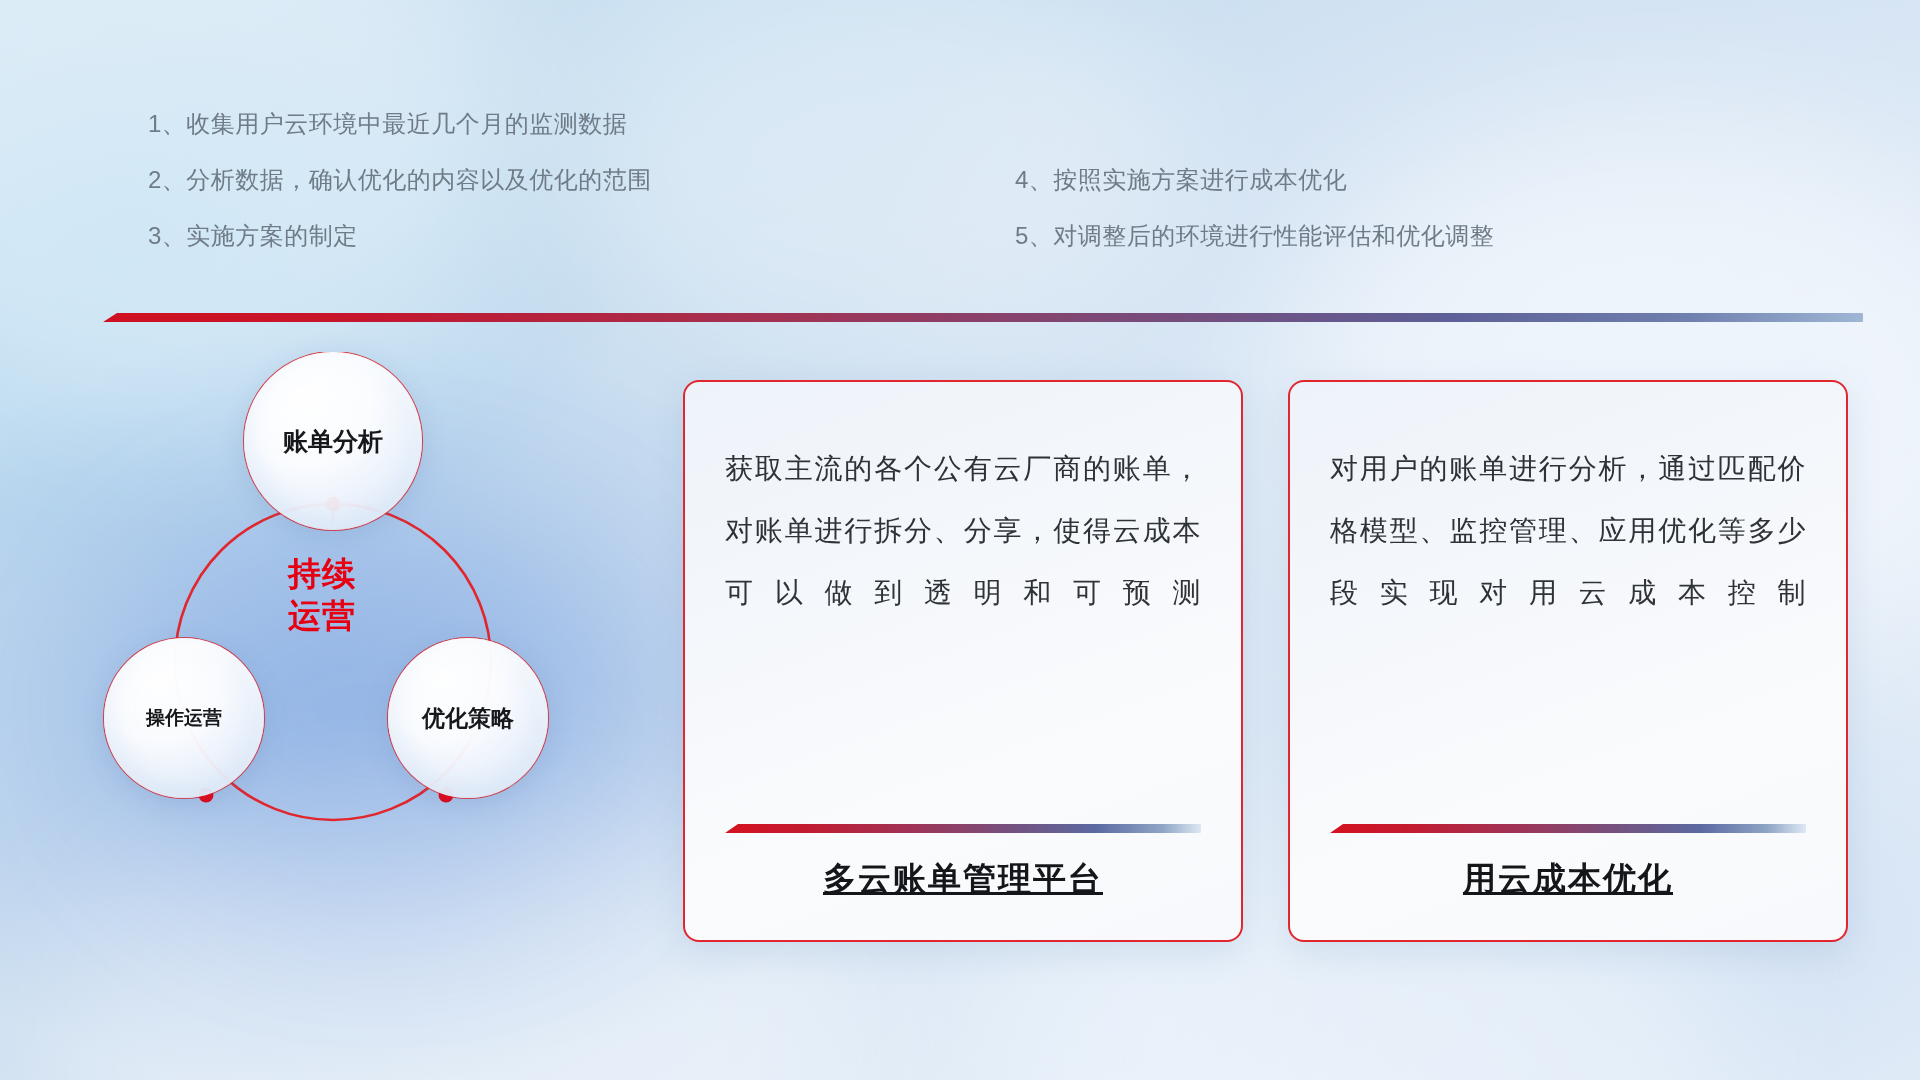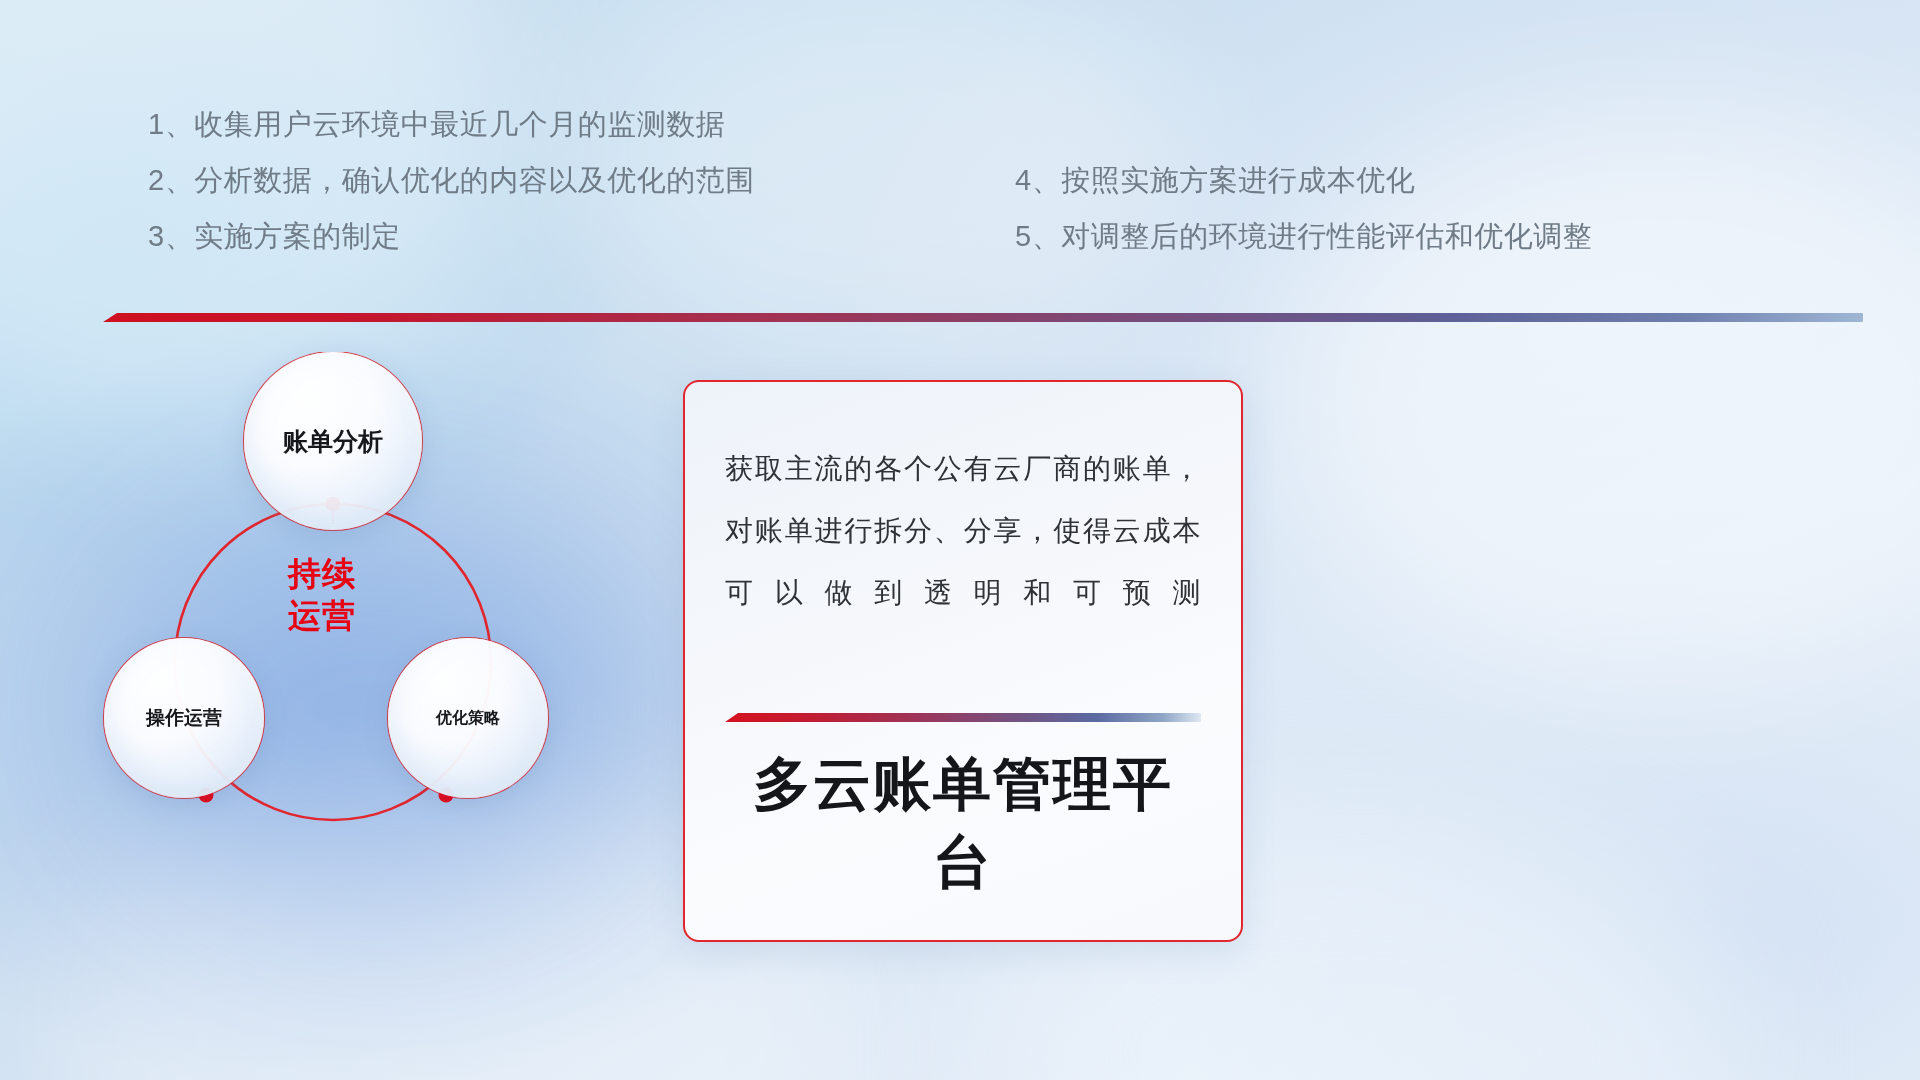--- a/index.html
+++ b/index.html
@@ -24,21 +24,21 @@
   .blob.b2 { left: 560px; top: -60px;  width: 620px; height: 420px; background: rgba(255,255,255,0.35); }
   .blob.b3 { right: -120px; top: 120px; width: 760px; height: 560px; background: rgba(255,255,255,0.45); }
   .blob.b4 { left: 40px; bottom: -220px; width: 820px; height: 520px; background: rgba(255,255,255,0.30); }
   .blob.b5 { right: 180px; bottom: -200px; width: 760px; height: 460px; background: rgba(236,244,252,0.55); }
   .blob.b6 { left: 120px; top: 520px; width: 520px; height: 380px; background: rgba(125,165,225,0.30); }
 
   
   .steps-left  { position: absolute; left: 148px; top: 96px; }
   .steps-right { position: absolute; left: 990px; top: 152px; margin-left: 25px; }
   .step {
-    font-size: 29px;
+    font-size: 24px;
     line-height: 56px;
     color: #6f7c87;
     letter-spacing: 0.5px;
     white-space: nowrap;
   }
 
   
   .top-rule {
     position: absolute;
     left: 103px; top: 313px;
@@ -58,21 +58,21 @@
       radial-gradient(circle at 34% 26%, rgba(255,255,255,0.99) 0%, rgba(252,253,255,0.97) 38%, rgba(236,243,252,0.93) 72%, rgba(223,234,248,0.90) 100%);
     box-shadow: 0 6px 26px rgba(90,125,175,0.20), inset 0 -10px 26px rgba(205,222,243,0.55), inset 0 6px 16px rgba(255,255,255,0.95);
     display: flex; flex-direction: row;
     align-items: center; justify-content: center;
     color: #17181c;
     font-weight: 700;
     text-align: center;
   }
   .bubble.top  { left: 148px; top: 0px;   width: 178px; height: 178px; font-size: 25px; line-height: 34px; }
   .bubble.bl   { left: 8px;   top: 286px; width: 160px; height: 160px; font-size: 19px; line-height: 32px; }
-  .bubble.br   { left: 292px; top: 286px; width: 160px; height: 160px; font-size: 16px; line-height: 32px; }
+  .bubble.br   { left: 292px; top: 286px; width: 160px; height: 160px; font-size: 23px; line-height: 32px; }
   .venn-center {
     position: absolute;
     left: 138px; top: 168px;
     width: 176px; height: 150px;
     display: flex; flex-direction: column;
     align-items: center; justify-content: center;
     color: #e60012;
     font-weight: 800;
     font-size: 33px;
     line-height: 42px;
@@ -106,25 +106,26 @@
   .card-divider {
     margin-top: auto;
     height: 9px;
     width: 100%;
     background: linear-gradient(90deg, #d4121f 0%, #c41a2f 16%, #9e3458 40%, #75517f 60%, #5b6aa2 78%, #8fa6c6 92%, #dfe8f3 100%);
     clip-path: polygon(0 100%, 13px 0, 100% 0, 100% 100%);
     border-radius: 1px;
   }
   .card-title {
     margin-top: 24px;
-    font-size: 58px;
+    font-size: 33px;
     font-weight: 800;
     color: #15161a;
     letter-spacing: 2px;
     text-align: center;
+    text-decoration: underline;
   }
 </style>
 </head>
 <body>
 
 <div id="slide">
 
   <div class="blob b1"></div>
   <div class="blob b2"></div>
   <div class="blob b3"></div>
@@ -178,14 +179,19 @@
       <span>运营</span>
     </div>
   </div>
 
   <div class="card c1">
     <div class="card-body">获取主流的各个公有云厂商的账单，对账单进行拆分、分享，使得云成本可以做到透明和可预测</div>
     <div class="card-divider"></div>
     <div class="card-title">多云账单管理平台</div>
   </div>
 
+  <div class="card c2">
+    <div class="card-body">对用户的账单进行分析，通过匹配价格模型、监控管理、应用优化等多少段实现对用云成本控制</div>
+    <div class="card-divider"></div>
+    <div class="card-title">用云成本优化</div>
+  </div>
 
 </div>
 
 </body></html>

